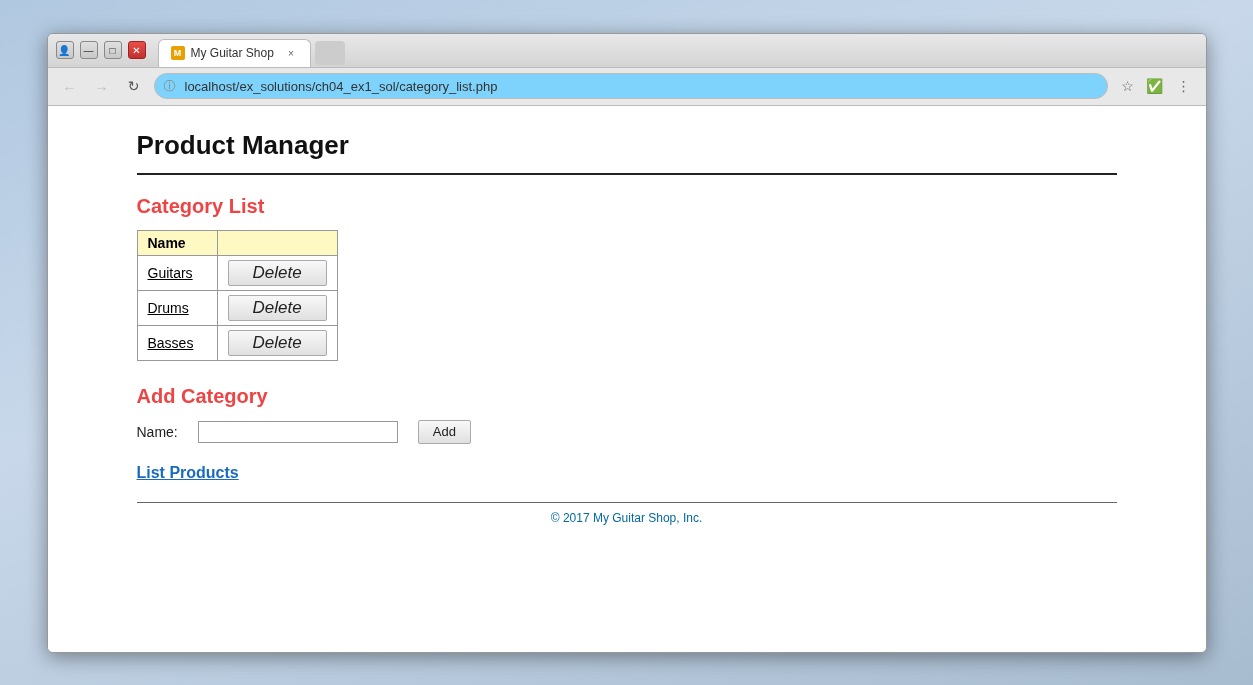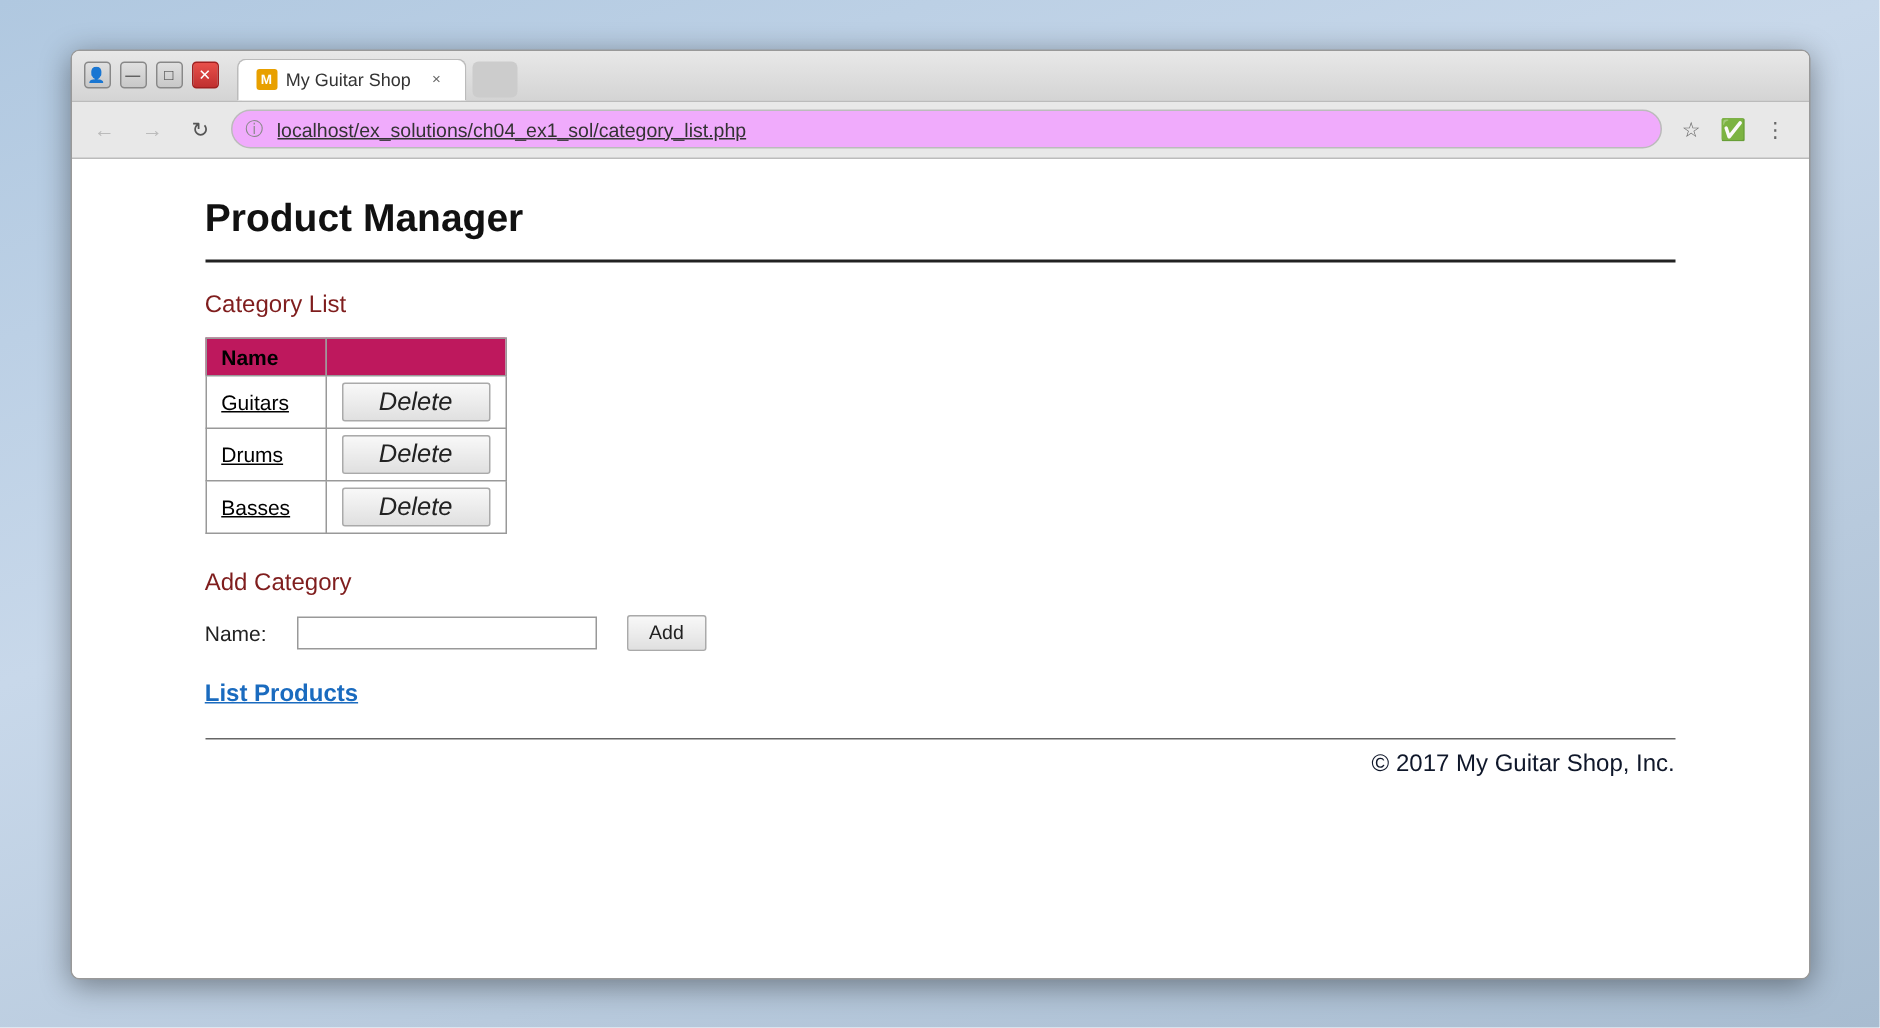--- a/index.html
+++ b/index.html
@@ -144,24 +144,23 @@
 
     .nav-btn.disabled { color: #bbb; cursor: default; }
 
     .address-input {
       flex: 1;
       height: 26px;
       border: 1px solid #bbb;
       border-radius: 13px;
       padding: 0 12px 0 30px;
       font-size: 13px;
-      background: #f0abfc;
+      background: #7dd3fc;
       color: #333;
       outline: none;
-      text-decoration: underline;
     }
 
     .address-input-wrapper {
       flex: 1;
       position: relative;
       display: flex;
       align-items: center;
     }
 
     .address-icon {
@@ -211,42 +210,42 @@
       margin-bottom: 12px;
     }
 
     .page-divider {
       border: none;
       border-top: 2px solid #222;
       margin-bottom: 20px;
     }
 
     .section-title {
-      font-size: 16px;
-      font-weight: normal;
-      color: #7f1d1d;
+      font-size: 20px;
+      font-weight: bold;
+      color: #ef4444;
       margin-bottom: 12px;
     }
 
     
     .category-table {
       border-collapse: collapse;
       margin-bottom: 24px;
     }
 
     .category-table th,
     .category-table td {
       border: 1px solid #999;
       padding: 4px 10px;
       font-size: 14px;
     }
 
     .category-table th {
       font-weight: bold;
-      background: #be185d;
+      background: #fef9c3;
       text-align: left;
     }
 
     .category-table td:first-child {
       text-align: left;
       min-width: 80px;
       text-decoration: underline;
     }
 
     .delete-btn {
@@ -307,23 +306,23 @@
       margin-bottom: 20px;
     }
 
     .footer-divider {
       border: none;
       border-top: 1px solid #666;
       margin-bottom: 8px;
     }
 
     .footer-text {
-      text-align: right;
-      font-size: 16px;
-      color: #0f172a;
+      text-align: center;
+      font-size: 12px;
+      color: #0369a1;
     }
   </style>
 </head>
 <body>
 
 <div class="browser-window">
 
   <div class="title-bar">
     <div class="window-controls">
       <div class="win-btn">

